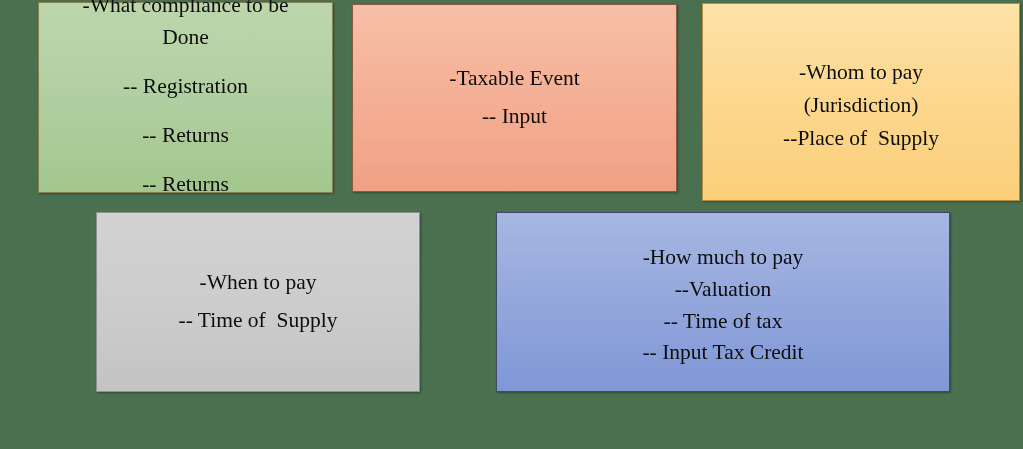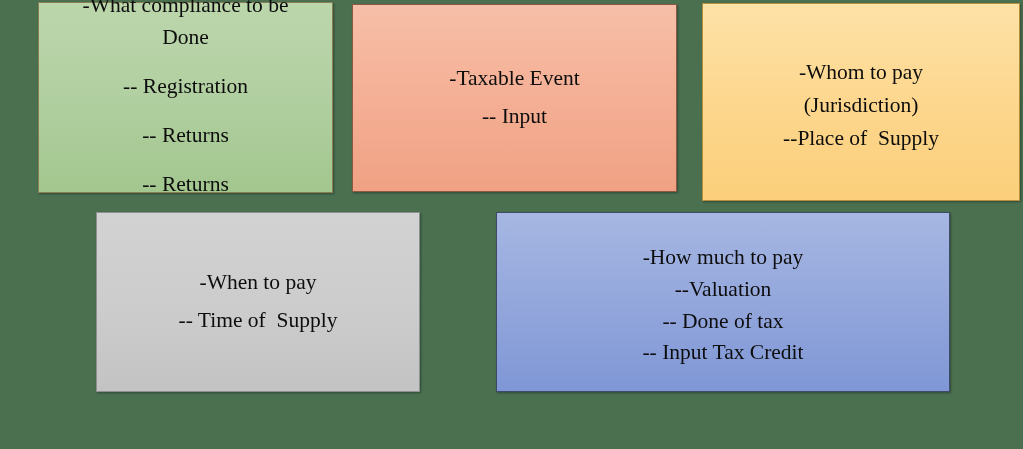--- a/index.html
+++ b/index.html
@@ -132,17 +132,17 @@
   </div>
 
   <div class="concept-box" id="box-when-to-pay">
     <span class="line first">-When to pay</span>
     <span class="line sub">-- Time of  Supply</span>
   </div>
 
   <div class="concept-box" id="box-how-much-to-pay">
     <span class="line first">-How much to pay</span>
     <span class="line">--Valuation</span>
-    <span class="line">-- Done of tax</span>
+    <span class="line">-- Time of tax</span>
     <span class="line">-- Input Tax Credit</span>
   </div>
 
 </div>
 
 </body></html>

